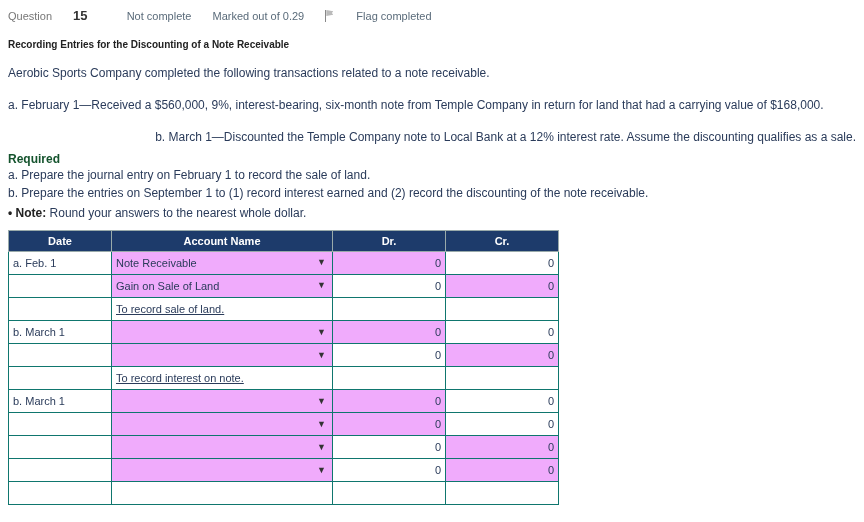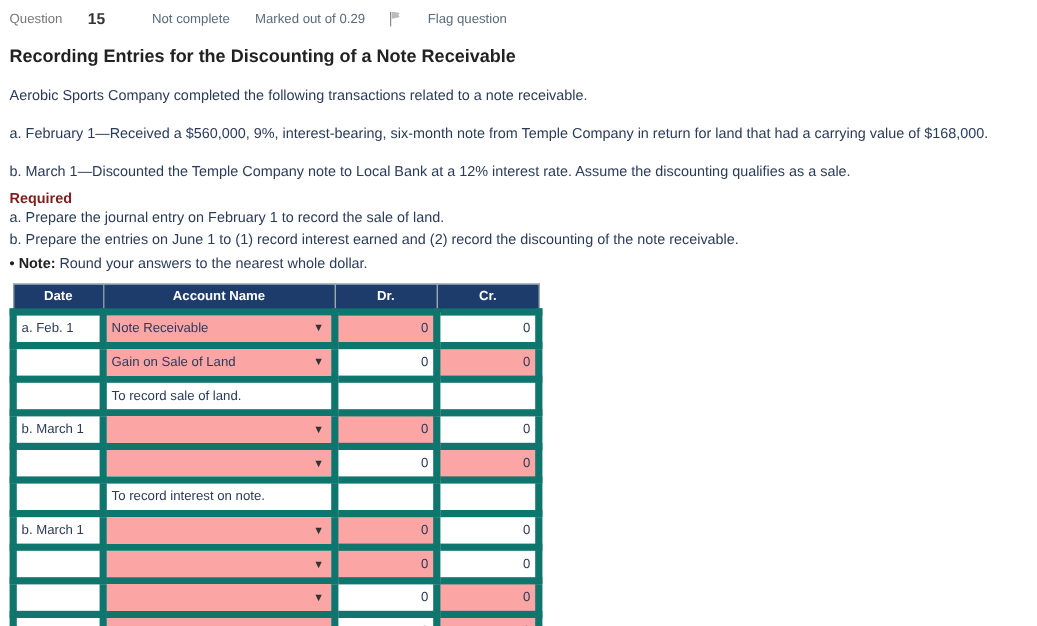--- a/index.html
+++ b/index.html
@@ -20,86 +20,86 @@
   .qheader .qlabel { color: #777; }
   .flag-icon { display:inline-block; width:10px; height:12px; vertical-align:middle; margin-right:3px; position:relative; }
   .flag-icon::before {
     content:""; position:absolute; left:0; top:0; width:1px; height:12px; background:#888;
   }
   .flag-icon::after {
     content:""; position:absolute; left:1px; top:0; width:7px; height:6px;
     background:#bbb; clip-path: polygon(0 0, 100% 20%, 80% 50%, 100% 80%, 0 100%);
   }
   h3.title {
-    font-size: 15px;
+    font-size: 10px;
     font-weight: bold;
     color: #222;
     margin: 8px 0 14px 0;
   }
   p.bodytext { margin: 0 0 14px 0; line-height:1.5; }
-  .req-label { font-weight: bold; color:#7f1d1d; margin-top:4px; }
+  .req-label { font-weight: bold; color:#14532d; margin-top:4px; }
   .note-line { margin: 4px 0 10px 0; }
   .note-line b { color:#222; }
 
   table.journal {
     border-collapse: collapse;
     margin-top: 4px;
   }
   table.journal th {
     background: #1d3b6b;
     color: #fff;
     font-weight: bold;
     font-size: 11px;
-    padding: 4px 6px;
+    padding: 4px 20px;
     border: 1px solid #9aa;
     text-align: center;
   }
   table.journal td {
-    border: 6px solid #0f766e;
+    border: 1px solid #0f766e;
     font-size: 11px;
     padding: 2px 4px;
     height: 18px;
     vertical-align: middle;
   }
   .col-date { width: 62px; }
   .col-acct { width: 180px; }
   .col-amt  { width: 72px; text-align: right; }
-  td.shade { background: #fca5a5; }
+  td.shade { background: #f0abfc; }
   td.num { text-align: right; padding-right: 10px; }
   td.indent1 { padding-left: 18px; }
-  .memo { }
+  .memo { text-decoration: underline; }
   .chev { float:right; font-size:9px; color:#333; margin-right:2px; }
   .acct-cell { position:relative; }
 </style>
 </head>
 <body>
 
 <div class="qheader">
   <span>
     <span class="qlabel">Question</span>
     <span class="qnum">15</span>
   </span>
   <span>Not complete</span>
   <span>Marked out of 0.29</span>
   <span>
     <span class="flag-icon"></span>
-    <span>Flag question</span>
+    <span>Flag completed</span>
   </span>
 </div>
 
 <h3 class="title">Recording Entries for the Discounting of a Note Receivable</h3>
 
 <p class="bodytext">Aerobic Sports Company completed the following transactions related to a note receivable.</p>
 
 <p class="bodytext">a. February 1—Received a $560,000, 9%, interest-bearing, six-month note from Temple Company in return for land that had a carrying value of $168,000.</p>
-<p class="bodytext" style="margin-bottom:6px;">b. March 1—Discounted the Temple Company note to Local Bank at a 12% interest rate. Assume the discounting qualifies as a sale.</p>
+<p class="bodytext" style="margin-bottom:6px;text-align:right;">b. March 1—Discounted the Temple Company note to Local Bank at a 12% interest rate. Assume the discounting qualifies as a sale.</p>
 
 <div class="req-label">Required</div>
 <div style="line-height:1.5;">a. Prepare the journal entry on February 1 to record the sale of land.</div>
-<div style="line-height:1.5;">b. Prepare the entries on June 1 to (1) record interest earned and (2) record the discounting of the note receivable.</div>
+<div style="line-height:1.5;">b. Prepare the entries on September 1 to (1) record interest earned and (2) record the discounting of the note receivable.</div>
 
 <p class="note-line">
   <b>• Note:</b><span> Round your answers to the nearest whole dollar.</span>
 </p>
 
 <table class="journal">
   <tbody>
       <tr>
     <th class="col-date">Date</th>
     <th class="col-acct" colspan="2">Account Name</th>

